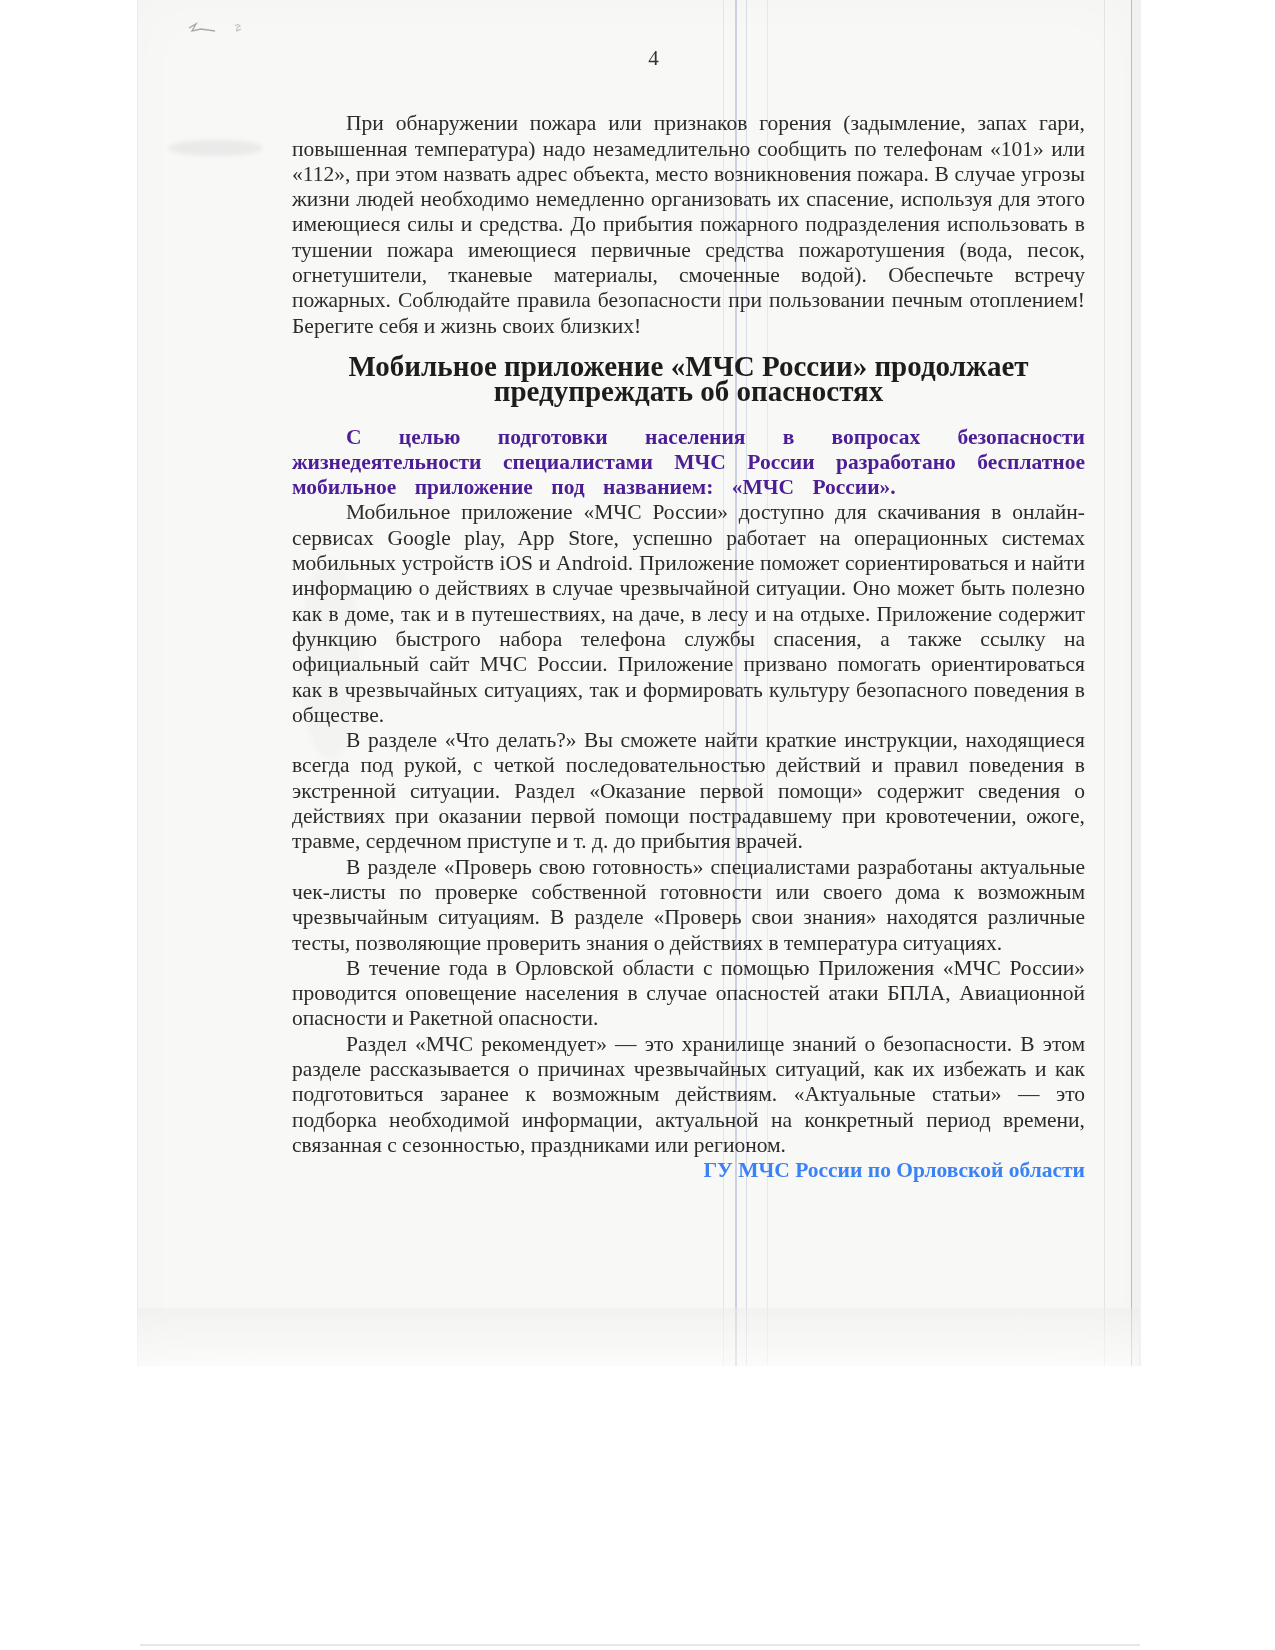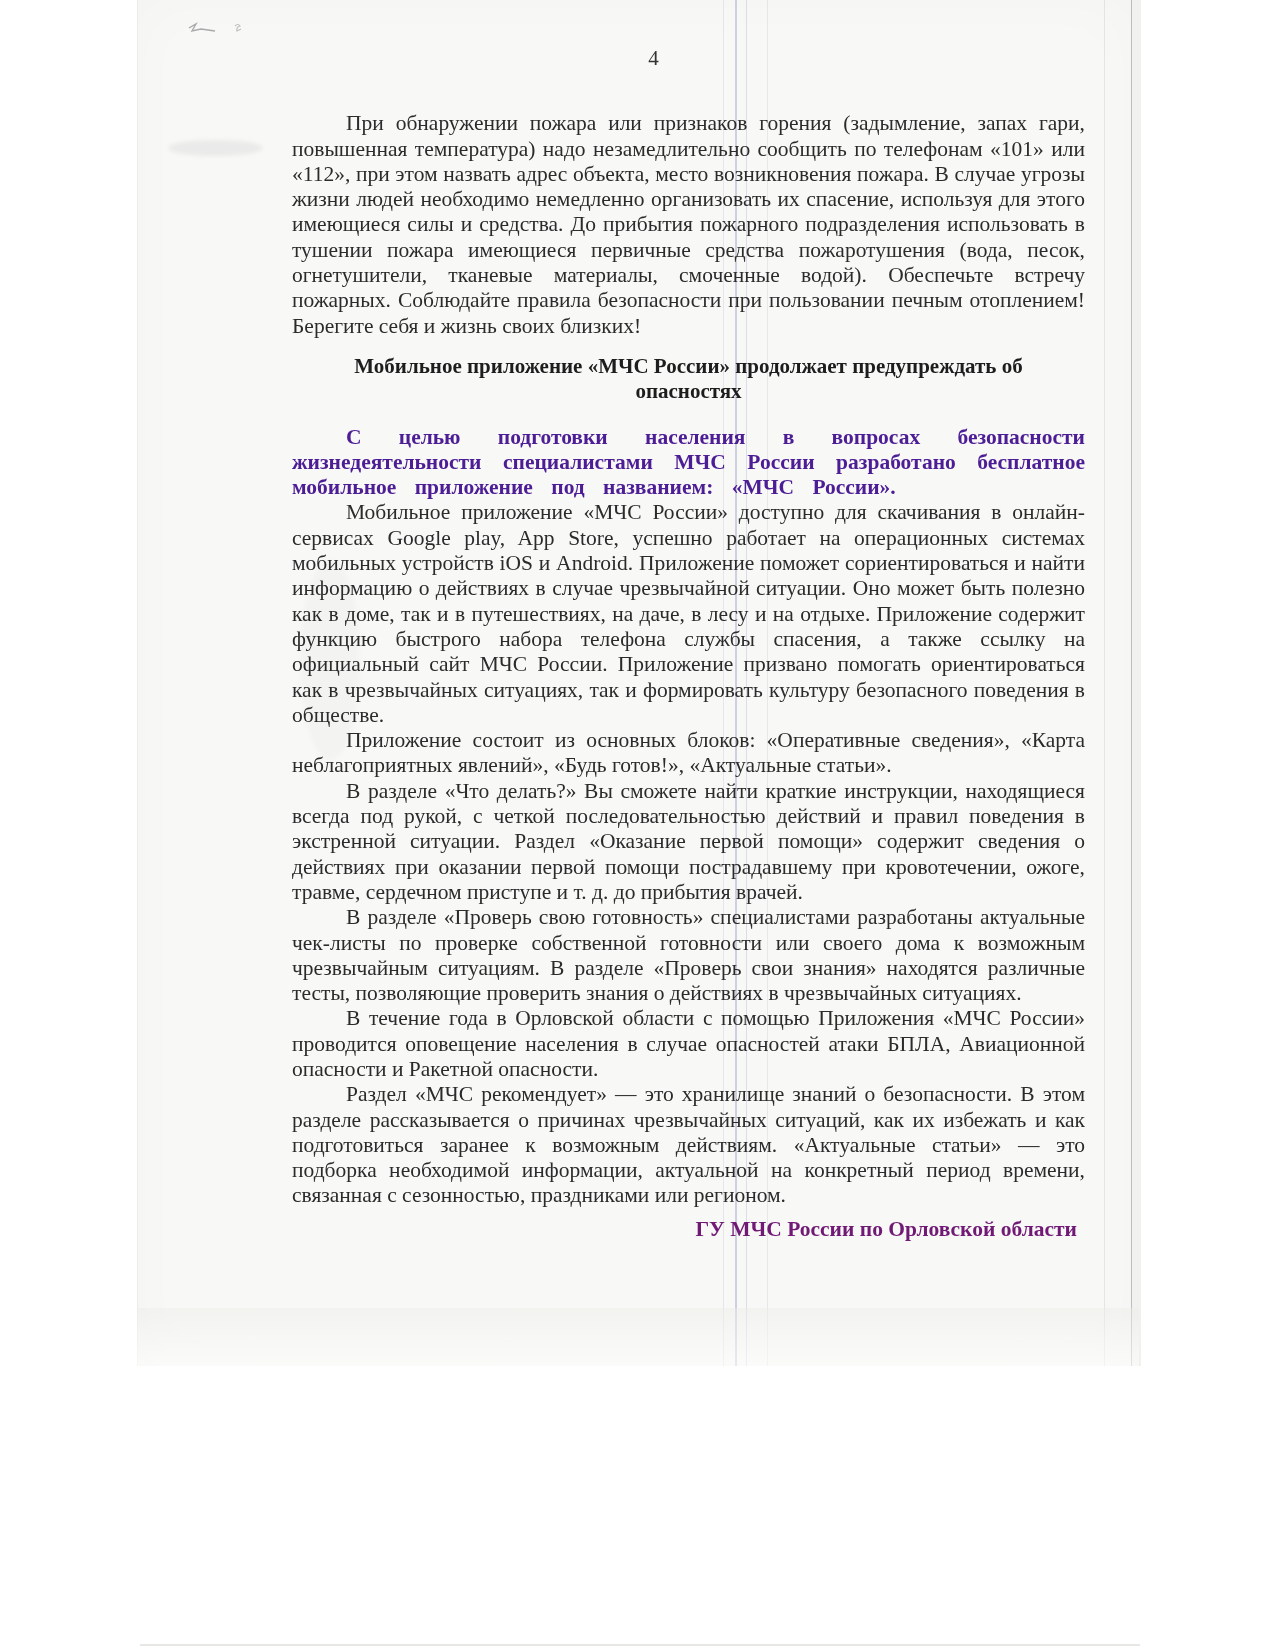--- a/index.html
+++ b/index.html
@@ -102,37 +102,37 @@
   p.body {
     margin: 0;
     text-indent: 54px;
   }
   p.body.first {
     margin-top: 40px;
   }
   h2.heading {
     margin: 15px 38px 0 38px;
     text-align: center;
-    font-size: 21px;
+    font-size: 29px;
     line-height: 25.3px;
     font-weight: bold;
     color: #1d1d1d;
   }
   p.lead {
     margin-top: 20px;
     font-weight: bold;
     color: #4c1d95;
     word-spacing: 13px;
   }
   p.signature {
-    margin: 8px;
+    margin: 0;
     text-indent: 0;
     text-align: right;
     font-weight: bold;
-    color: #701a75;
+    color: #3b82f6;
   }
 </style>
 </head>
 <body>
 
 <div class="scan-page"></div>
 <div class="edge-shadow"></div>
 <div class="vline l1"></div>
 <div class="vline l2"></div>
 <div class="vline l3"></div>
@@ -152,21 +152,20 @@
 
   <div class="pagenum">4</div>
 
   <p class="body first">При обнаружении пожара или признаков горения (задымление, запах гари, повышенная температура) надо незамедлительно сообщить по телефонам «101» или «112», при этом назвать адрес объекта, место возникновения пожара. В случае угрозы жизни людей необходимо немедленно организовать их спасение, используя для этого имеющиеся силы и средства. До прибытия пожарного подразделения использовать в тушении пожара имеющиеся первичные средства пожаротушения (вода, песок, огнетушители, тканевые материалы, смоченные водой). Обеспечьте встречу пожарных. Соблюдайте правила безопасности при пользовании печным отоплением! Берегите себя и жизнь своих близких!</p>
 
   <h2 class="heading">Мобильное приложение «МЧС России» продолжает предупреждать об опасностях</h2>
 
   <p class="body lead">С целью подготовки населения в вопросах безопасности жизнедеятельности специалистами МЧС России разработано бесплатное мобильное приложение под названием: «МЧС России».</p>
 
   <p class="body">Мобильное приложение «МЧС России» доступно для скачивания в онлайн-сервисах Google play, App Store, успешно работает на операционных системах мобильных устройств iOS и Android. Приложение поможет сориентироваться и найти информацию о действиях в случае чрезвычайной ситуации. Оно может быть полезно как в доме, так и в путешествиях, на даче, в лесу и на отдыхе. Приложение содержит функцию быстрого набора телефона службы спасения, а также ссылку на официальный сайт МЧС России. Приложение призвано помогать ориентироваться как в чрезвычайных ситуациях, так и формировать культуру безопасного поведения в обществе.</p>
-  <p class="body">Приложение состоит из основных блоков: «Оперативные сведения», «Карта неблагоприятных явлений», «Будь готов!», «Актуальные статьи».</p>
   <p class="body">В разделе «Что делать?» Вы сможете найти краткие инструкции, находящиеся всегда под рукой, с четкой последовательностью действий и правил поведения в экстренной ситуации. Раздел «Оказание первой помощи» содержит сведения о действиях при оказании первой помощи пострадавшему при кровотечении, ожоге, травме, сердечном приступе и т. д. до прибытия врачей.</p>
-  <p class="body">В разделе «Проверь свою готовность» специалистами разработаны актуальные чек-листы по проверке собственной готовности или своего дома к возможным чрезвычайным ситуациям. В разделе «Проверь свои знания» находятся различные тесты, позволяющие проверить знания о действиях в чрезвычайных ситуациях.</p>
+  <p class="body">В разделе «Проверь свою готовность» специалистами разработаны актуальные чек-листы по проверке собственной готовности или своего дома к возможным чрезвычайным ситуациям. В разделе «Проверь свои знания» находятся различные тесты, позволяющие проверить знания о действиях в температура ситуациях.</p>
   <p class="body">В течение года в Орловской области с помощью Приложения «МЧС России» проводится оповещение населения в случае опасностей атаки БПЛА, Авиационной опасности и Ракетной опасности.</p>
   <p class="body">Раздел «МЧС рекомендует» — это хранилище знаний о безопасности. В этом разделе рассказывается о причинах чрезвычайных ситуаций, как их избежать и как подготовиться заранее к возможным действиям. «Актуальные статьи» — это подборка необходимой информации, актуальной на конкретный период времени, связанная с сезонностью, праздниками или регионом.</p>
 
   <p class="signature">ГУ МЧС России по Орловской области</p>
 
 </div>
 
 </body></html>

